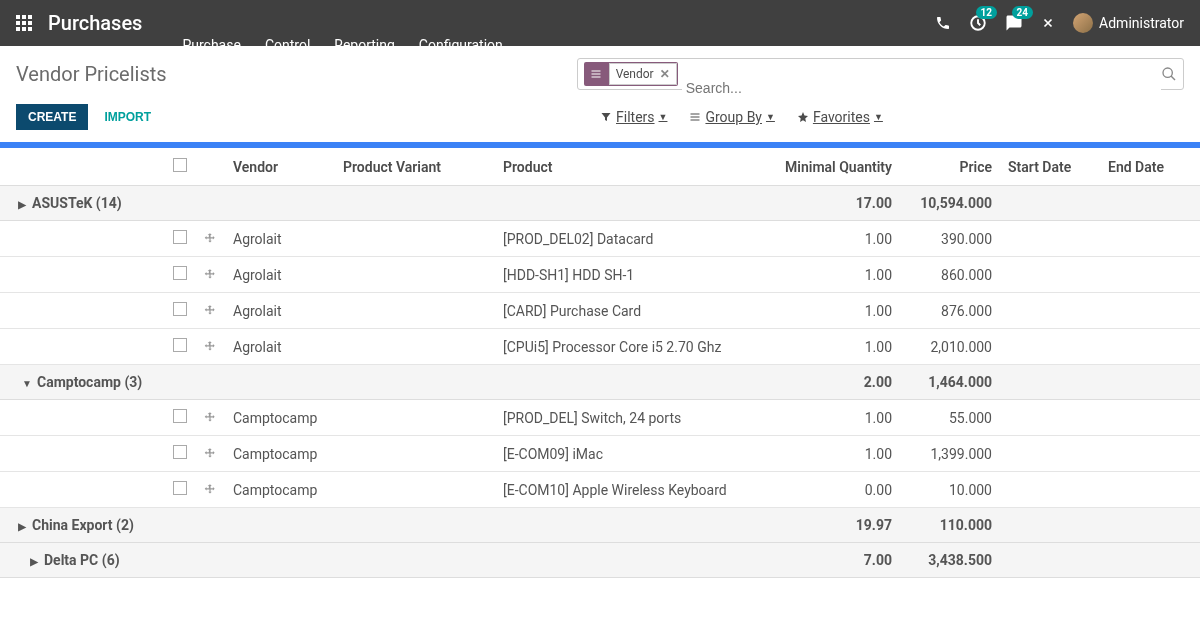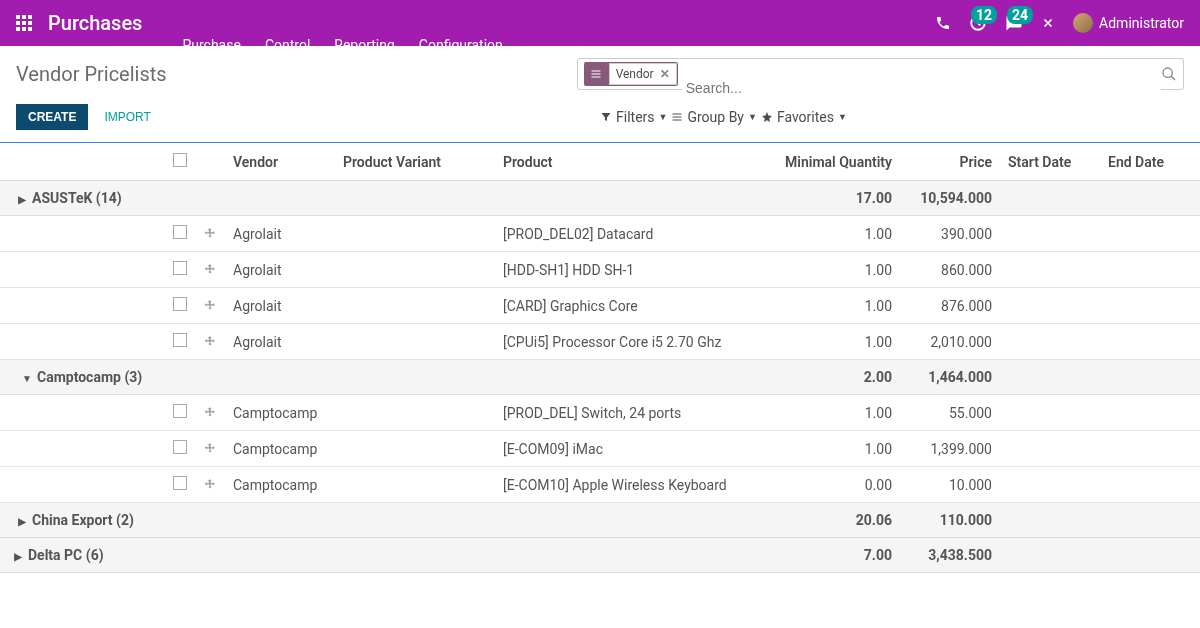--- a/index.html
+++ b/index.html
@@ -1,45 +1,45 @@
 <!DOCTYPE html>
 <html><head>
 <meta charset="utf-8">
 <style>
 * { margin: 0; padding: 0; box-sizing: border-box; }
 body { font-family: -apple-system, BlinkMacSystemFont, "Segoe UI", Roboto, "Helvetica Neue", Arial, sans-serif; font-size: 14px; color: #4c4c4c; background: #fff; }
 
 
-.navbar { background: #a21caf; color: #fff; height: 46px; display: flex; align-items: center; padding: 0 16px; }
+.navbar { background: #404040; color: #fff; height: 46px; display: flex; align-items: center; padding: 0 16px; }
 .navbar .apps-icon { margin-right: 16px; cursor: pointer; }
 .navbar .brand { font-size: 20px; font-weight: 500; margin-right: 40px; }
 .navbar .menu { display: flex; gap: 24px; flex: 1; margin-top: 44px; }
 .navbar .menu-item { cursor: pointer; font-size: 14px; }
 .navbar .right { display: flex; align-items: center; gap: 18px; }
 .navbar .icon-wrap { position: relative; cursor: pointer; }
-.navbar .badge { position: absolute; top: -8px; right: -10px; background: #00a09d; color: #fff; font-size: 14px; font-weight: bold; padding: 1px 5px; border-radius: 8px; min-width: 16px; text-align: center; }
+.navbar .badge { position: absolute; top: -8px; right: -10px; background: #00a09d; color: #fff; font-size: 10px; font-weight: bold; padding: 1px 5px; border-radius: 8px; min-width: 16px; text-align: center; }
 .navbar .user { display: flex; align-items: center; gap: 6px; cursor: pointer; }
 .navbar .avatar { width: 20px; height: 20px; border-radius: 50%; background: linear-gradient(135deg,#d4a574,#8b6f47); display: inline-block; }
 
 
-.control-panel { padding: 12px 16px; border-bottom: 1px solid #3b82f6; }
+.control-panel { padding: 12px 16px; border-bottom: 6px solid #3b82f6; }
 .cp-row1 { display: flex; align-items: center; margin-bottom: 14px; }
 .breadcrumb { font-size: 20px; color: #6b6b6b; flex: 0 0 48%; }
 .search-wrap { flex: 1; display: flex; align-items: center; border: 1px solid #ccc; border-radius: 3px; padding: 2px 6px; height: 32px; }
 .facet { display: inline-flex; align-items: center; background: #875a7b; color: #fff; border-radius: 2px; font-size: 12px; margin-right: 4px; height: 24px; }
 .facet-icon { padding: 0 6px; display: flex; align-items: center; }
 .facet-label { background: #fefefe; color: #4c4c4c; padding: 0 6px; display: flex; align-items: center; height: 22px; border: 1px solid #ccc; margin: 1px; }
 .facet-label .x { margin-left: 6px; cursor: pointer; color: #888; font-weight: bold; }
 .search-input { flex: 1; border: none; outline: none; font-size: 14px; color: #888; padding: 0 4px; margin-top: 28px; }
 .search-icon { color: #888; cursor: pointer; }
 
 .cp-row2 { display: flex; align-items: center; }
 .btn-create { background: #0c4a6e; color: #fff; border: none; padding: 6px 12px; font-size: 12px; font-weight: bold; text-transform: uppercase; cursor: pointer; margin-right: 16px; }
-.btn-import { color: #00a09d; font-size: 12px; font-weight: normal; text-transform: uppercase; cursor: pointer; background: none; border: none; }
-.cp-filters { margin-left: auto; flex: 0 0 50%; display: flex; gap: 4px; color: #4c4c4c; }
+.btn-import { color: #00a09d; font-size: 12px; font-weight: bold; text-transform: uppercase; cursor: pointer; background: none; border: none; }
+.cp-filters { margin-left: auto; flex: 0 0 50%; display: flex; gap: 22px; color: #4c4c4c; text-decoration: underline; }
 .filter-btn { cursor: pointer; display: flex; align-items: center; gap: 4px; font-size: 14px; }
 .caret-down { font-size: 9px; }
 
 
 .list-table { width: 100%; border-collapse: collapse; }
 .list-table th { text-align: left; font-weight: 600; padding: 10px 8px; border-bottom: 1px solid #ddd; color: #4c4c4c; font-size: 14px; background: #fff; }
 .list-table th.num, .list-table td.num { text-align: right; }
 .list-table td { padding: 9px 8px; border-bottom: 1px solid #e5e5e5; color: #555; font-size: 14px; }
 .group-row { background: #f5f5f5; font-weight: 700; cursor: pointer; }
 .group-row td { padding: 9px 8px; border-bottom: 1px solid #ddd; }
@@ -221,21 +221,21 @@
         <td></td>
       </tr>
       <tr class="data-row">
         <td></td>
         <td class="col-chk"><span class="chk"></span></td>
         <td class="col-drag"><span class="drag-handle"><svg width="14" height="14" viewBox="0 0 24 24" fill="#999">
               <path d="M12 2l3 3h-2v4h4V7l3 3-3 3v-2h-4v4h2l-3 3-3-3h2v-4H6v2l-3-3 3-3v2h4V5H8z"></path>
             </svg></span></td>
         <td>Agrolait</td>
         <td></td>
-        <td>[CARD] Graphics Core</td>
+        <td>[CARD] Purchase Card</td>
         <td class="num">1.00</td>
         <td class="num">876.000</td>
         <td></td>
         <td></td>
       </tr>
       <tr class="data-row">
         <td></td>
         <td class="col-chk"><span class="chk"></span></td>
         <td class="col-drag"><span class="drag-handle"><svg width="14" height="14" viewBox="0 0 24 24" fill="#999">
               <path d="M12 2l3 3h-2v4h4V7l3 3-3 3v-2h-4v4h2l-3 3-3-3h2v-4H6v2l-3-3 3-3v2h4V5H8z"></path>
@@ -292,26 +292,26 @@
         <td>Camptocamp</td>
         <td></td>
         <td>[E-COM10] Apple Wireless Keyboard</td>
         <td class="num">0.00</td>
         <td class="num">10.000</td>
         <td></td>
         <td></td>
       </tr>
       <tr class="group-row">
         <td colspan="6" style="padding-left:16px;"><span class="group-caret" style="font-size:10px;">▶</span><span>China Export (2)</span></td>
-        <td class="num">20.06</td>
+        <td class="num">19.97</td>
         <td class="num">110.000</td>
         <td></td>
         <td></td>
       </tr>
       <tr class="group-row">
-        <td colspan="6" style="padding-left:12px;margin-top:32px;"><span class="group-caret" style="font-size:10px;">▶</span><span>Delta PC (6)</span></td>
+        <td colspan="6" style="padding-left:28px;margin-top:32px;"><span class="group-caret" style="font-size:10px;">▶</span><span>Delta PC (6)</span></td>
         <td class="num">7.00</td>
         <td class="num">3,438.500</td>
         <td></td>
         <td></td>
       </tr>
     </tbody>
 </table>
 
 </body></html>

